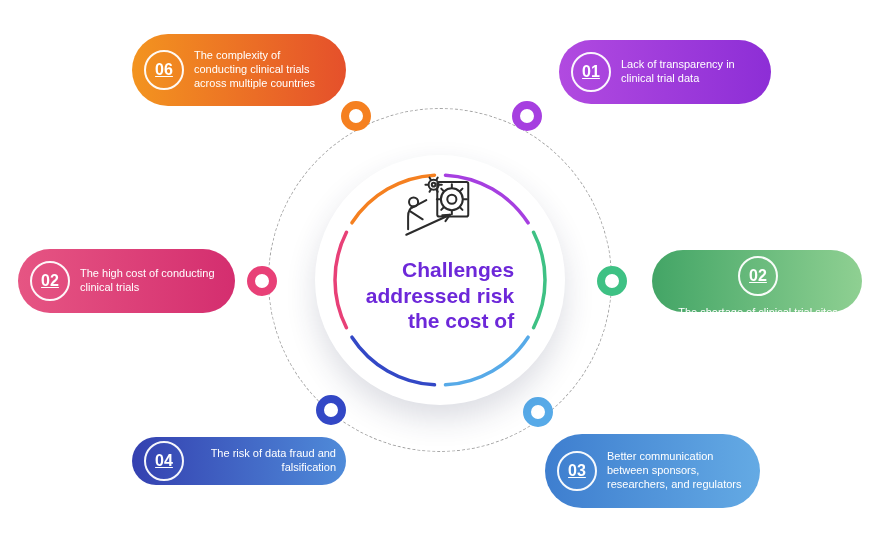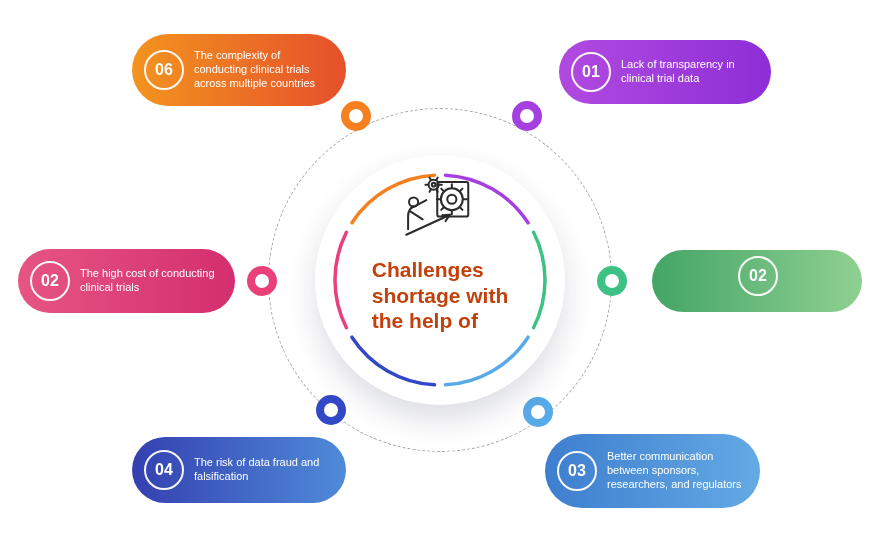--- a/index.html
+++ b/index.html
@@ -13,39 +13,39 @@
 
   .center-circle {
     position:absolute; left:315px; top:155px; width:250px; height:250px;
     background:#ffffff; border-radius:50%;
     box-shadow:0 14px 30px rgba(40,45,80,0.16);
     display:flex; flex-direction:column; align-items:center; padding-top:14px;
   }
   .arc-svg { position:absolute; left:0; top:0; width:250px; height:250px; }
   .center-icon { position:relative; margin-top:4px; }
   .center-title {
-    position:relative; margin-top:6px; text-align:left;
-    font-size:21px; font-weight:bold; line-height:1.22; color:#c2410c;
+    position:relative; margin-top:6px; text-align:right;
+    font-size:21px; font-weight:bold; line-height:1.22; color:#6d28d9;
   }
 
   .pill {
     position:absolute; display:flex; align-items:center; gap:10px;
     border-radius:40px; padding:6px 10px 6px 12px; color:#ffffff;
   }
   .num {
     flex:0 0 auto; width:40px; height:40px; border:2px solid rgba(255,255,255,0.95);
     border-radius:50%; display:flex; align-items:center; justify-content:center;
-    font-size:16px; font-weight:bold; color:#ffffff;
+    font-size:16px; font-weight:bold; color:#ffffff;text-decoration:underline;
   }
   .pill-label { font-size:11px; font-weight:normal; line-height:1.26; }
 
   .pill-01 { left:559px; top:40px;  width:212px; height:64px; }
   .pill-02 { left:652px; top:250px; width:210px; height:62px; }
   .pill-03 { left:545px; top:434px; width:215px; height:74px; }
-  .pill-04 { left:132px; top:437px; width:214px; height:66px; }
+  .pill-04 { left:132px; top:437px; width:214px; height:48px;text-align:right; }
   .pill-05 { left:18px;  top:249px; width:217px; height:64px; }
   .pill-06 { left:132px; top:34px;  width:214px; height:72px; }
 
   .ring {
     position:absolute; width:30px; height:30px; border-radius:50%;
     border:8px solid #999; background:#ffffff;
   }
   .ring-01 { left:512px; top:101px; }
   .ring-02 { left:597px; top:266px; }
   .ring-03 { left:523px; top:397px; }
@@ -93,32 +93,33 @@
       <path d="M16 33 C 12 34.5 10 38 10 44 L10 58"></path>
       <path d="M12 38 L26 47"></path>
       <path d="M15 34 L30 26"></path>
 
       <path d="M8 64 L56 42"></path>
       <path d="M56 42 L47.5 42.5 M56 42 L51 49"></path>
     </svg>
 
     <div class="center-title">
       <div>Challenges</div>
-      <div>shortage with</div>
-      <div>the help of</div>
+      <div>addressed risk</div>
+      <div>the cost of</div>
     </div>
   </div>
 
   <div class="pill pill-01" style="background: linear-gradient(90deg, rgb(177, 74, 224), rgb(141, 46, 214));">
     <div class="num">01</div>
     <div class="pill-label">Lack of transparency in clinical trial data</div>
   </div>
 
   <div class="pill pill-02" style="background: linear-gradient(90deg, rgb(67, 165, 102), rgb(143, 208, 146)); flex-direction: column;">
     <div class="num">02</div>
+    <div class="pill-label">The shortage of clinical trial sites</div>
   </div>
 
   <div class="pill pill-03" style="background: linear-gradient(90deg, rgb(62, 126, 207), rgb(100, 170, 228));">
     <div class="num">03</div>
     <div class="pill-label">Better communication between sponsors, researchers, and regulators</div>
   </div>
 
   <div class="pill pill-04" style="background: linear-gradient(90deg, rgb(52, 64, 176), rgb(79, 139, 217));">
     <div class="num">04</div>
     <div class="pill-label">The risk of data fraud and falsification</div>

